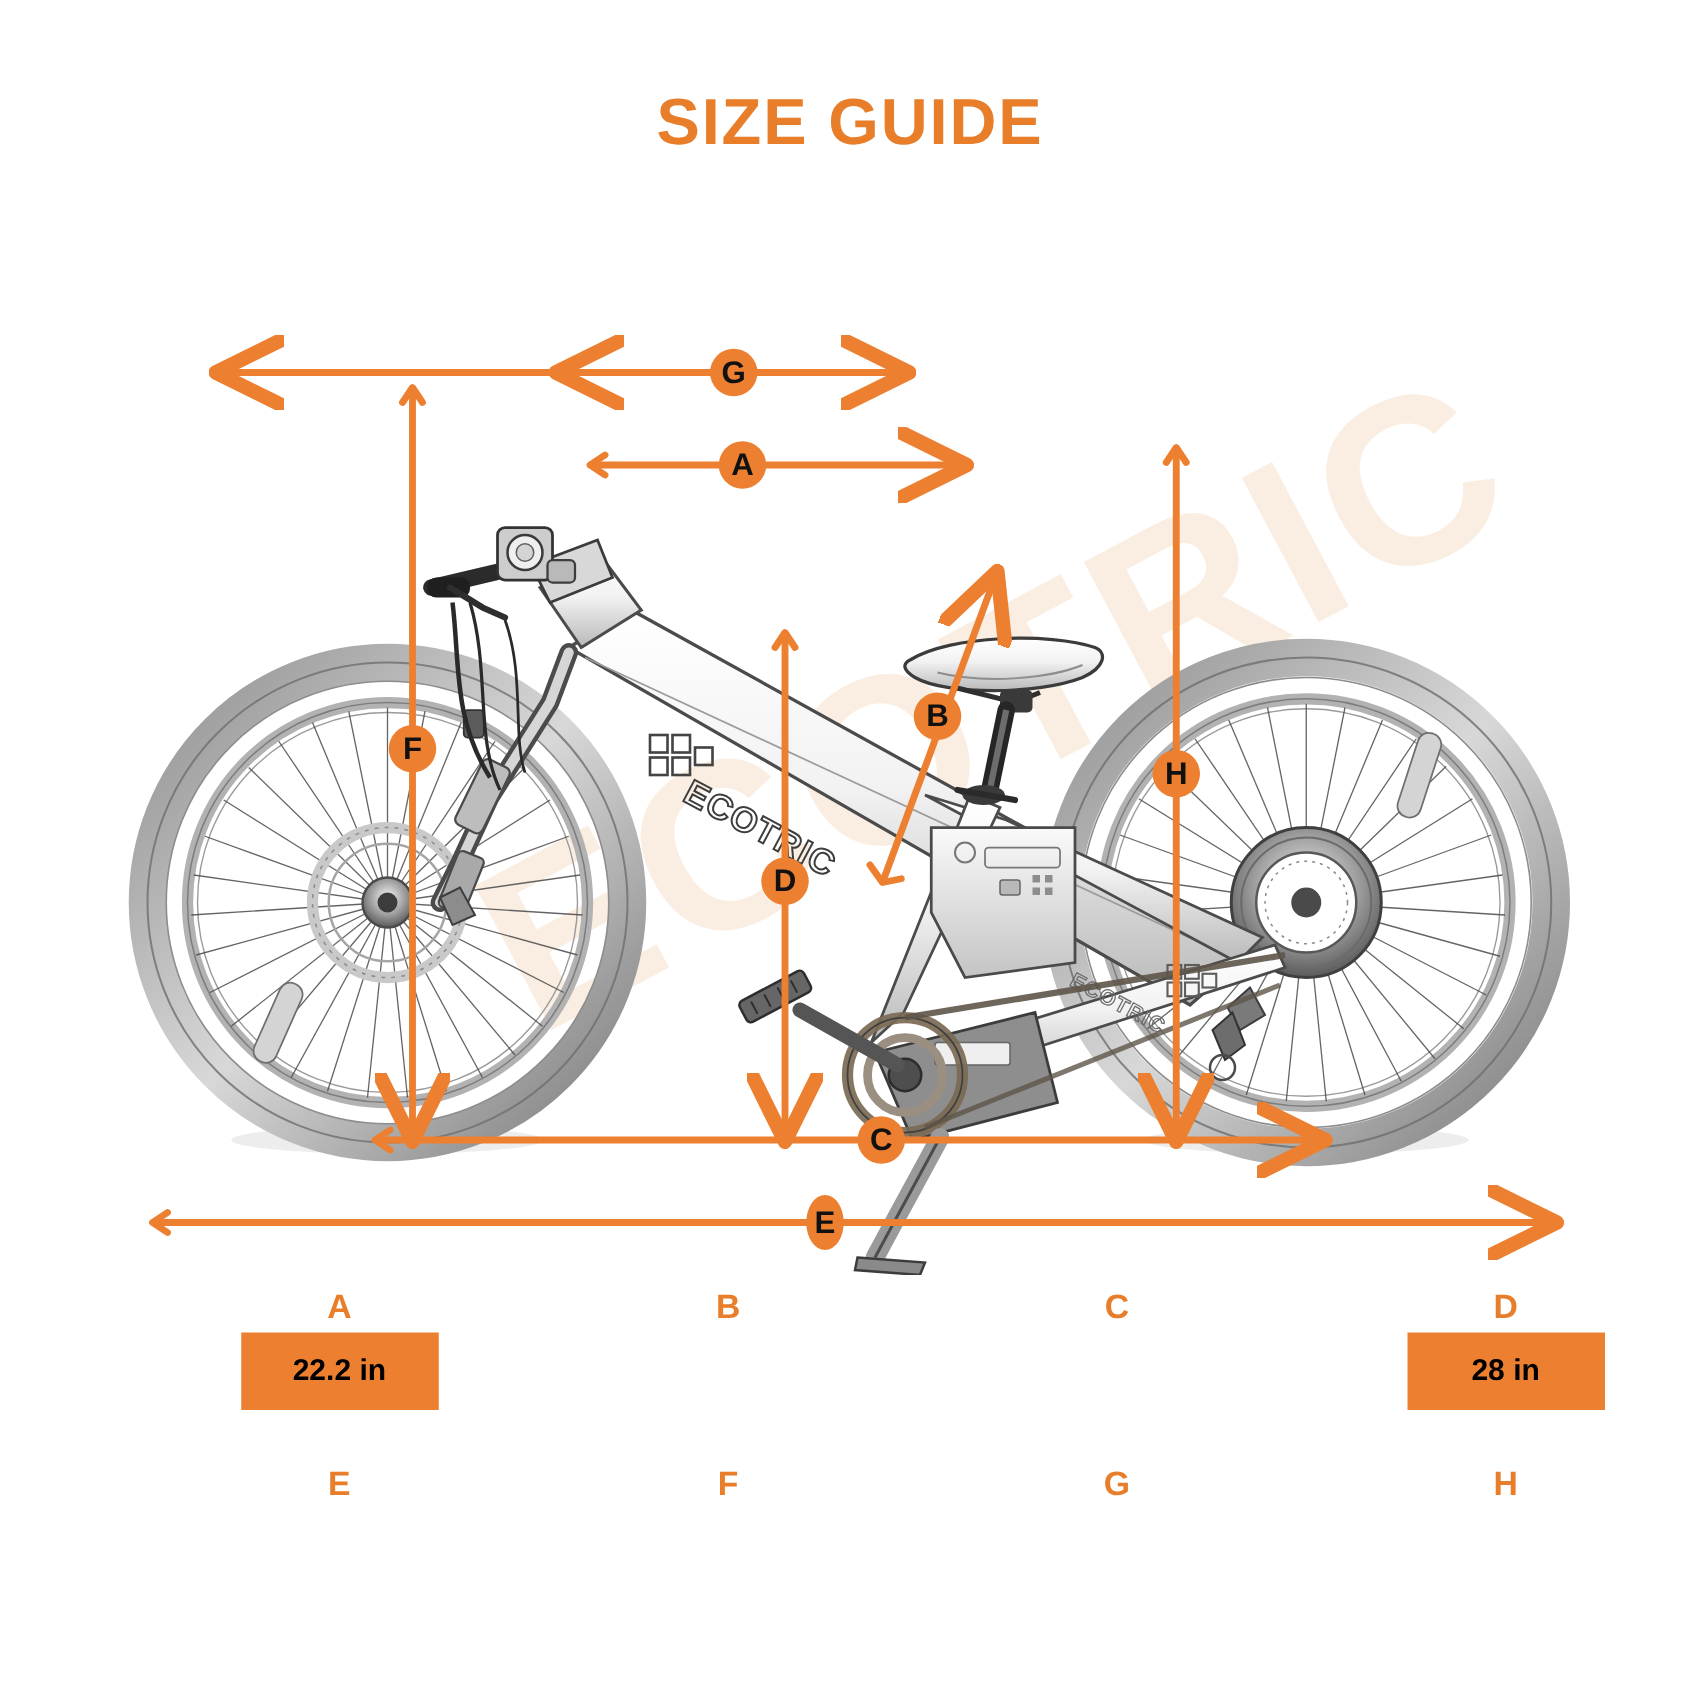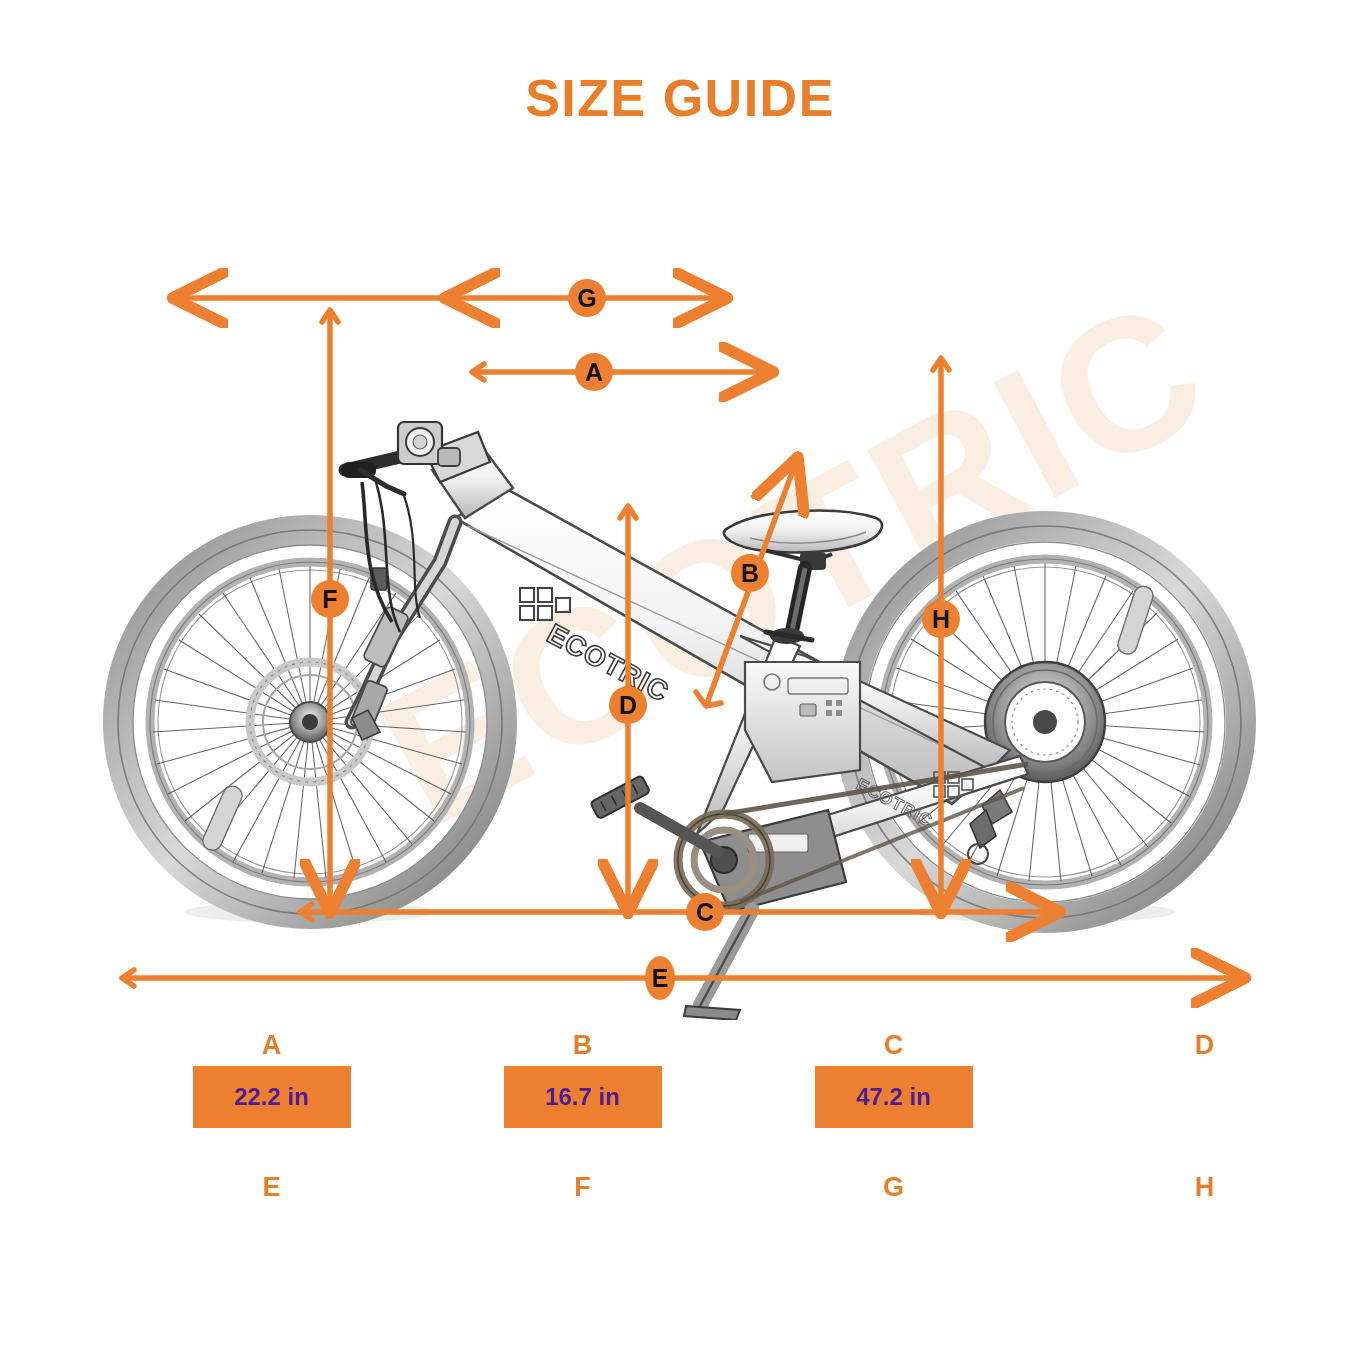--- a/index.html
+++ b/index.html
@@ -94,21 +94,21 @@
   .legend-letter {
     color: #E87E2A;
     font-size: 27px;
     font-weight: bold;
     line-height: 30px;
     margin-bottom: 6px;
     font-family: "Liberation Sans", sans-serif;
   }
   .legend-box {
     background: #ED8030;
-    color: #4c1d95;
+    color: #000000;
     font-size: 24px;
     font-weight: bold;
     height: 62px;
     line-height: 62px;
     text-align: center;
     font-family: "Liberation Sans", sans-serif;
   }
   .w-std { width: 158px; }
   .w-wide { width: 200px; }
 </style>
@@ -438,28 +438,27 @@
 
   <div id="legend">
 
     <div class="legend-row">
       <div class="legend-cell">
         <div class="legend-letter">A</div>
         <div class="legend-box w-std">22.2 in</div>
       </div>
       <div class="legend-cell">
         <div class="legend-letter">B</div>
-        <div class="legend-box w-std">16.7 in</div>
       </div>
       <div class="legend-cell">
         <div class="legend-letter">C</div>
-        <div class="legend-box w-std">47.2 in</div>
       </div>
       <div class="legend-cell">
         <div class="legend-letter">D</div>
+        <div class="legend-box w-std">28 in</div>
       </div>
     </div>
 
     <div class="legend-row">
       <div class="legend-cell">
         <div class="legend-letter">E</div>
       </div>
       <div class="legend-cell">
         <div class="legend-letter">F</div>
       </div>

